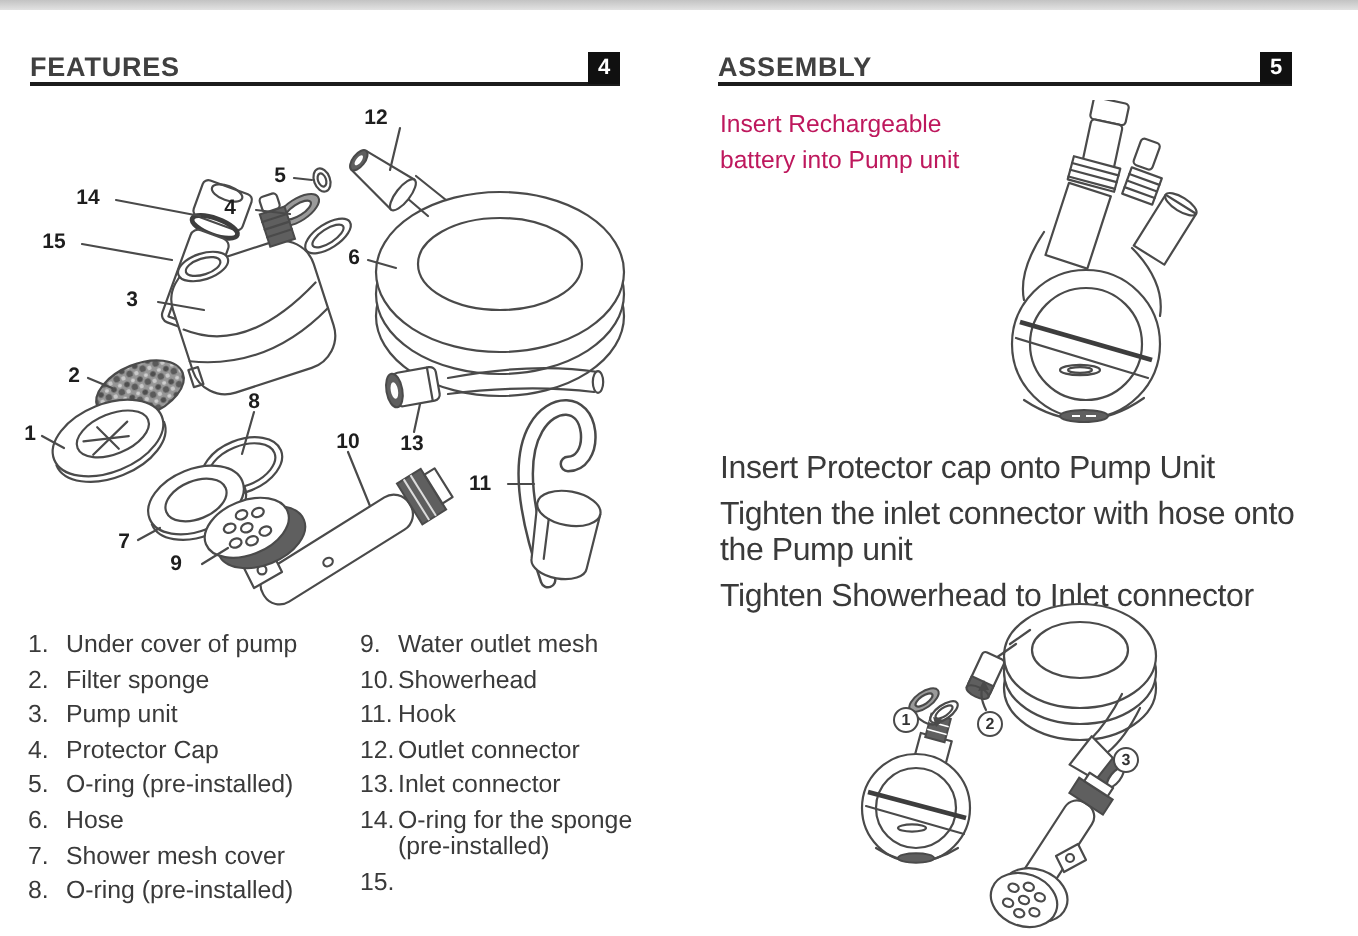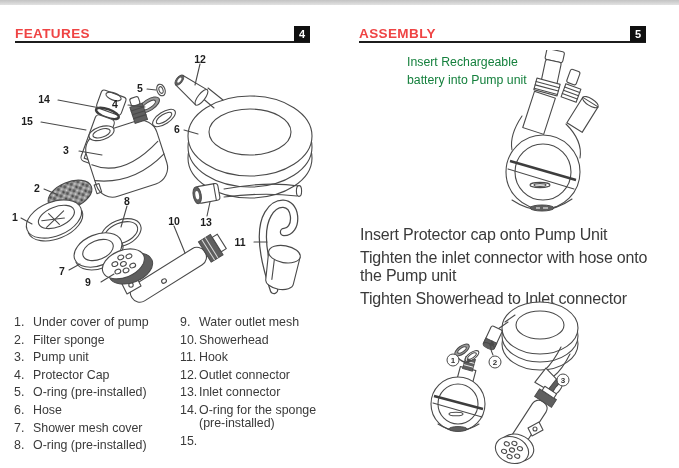--- a/index.html
+++ b/index.html
@@ -3,33 +3,33 @@
 <meta charset="utf-8">
 <style>
   html,body{margin:0;padding:0;}
   body{
     width:679px;height:468px;background:#ffffff;position:relative;overflow:hidden;
     font-family:"Liberation Sans",sans-serif;color:#3a3a3a;
   }
   .topbar{position:absolute;top:0;left:0;width:679px;height:5px;
     background:linear-gradient(#c3c3c3,#e2e2e2);}
   .sec-head{position:absolute;top:26px;font-size:13.5px;font-weight:bold;
-    color:#ef4444;letter-spacing:.4px;}
+    color:#404040;letter-spacing:.4px;}
   .rule{position:absolute;top:41px;height:2px;background:#1c1c1c;}
   .pagebox{position:absolute;top:26px;width:16px;height:16px;background:#101010;
     color:#fff;font-size:11px;font-weight:bold;display:flex;align-items:center;
     justify-content:center;}
   .figure{position:absolute;}
   .figure svg{display:block;}
   .callout{position:absolute;transform:translate(-50%,-50%);font-size:10.5px;
     font-weight:bold;color:#1e1e1e;line-height:1;}
   .stepmark{position:absolute;transform:translate(-50%,-50%);width:11px;height:11px;
     border:1px solid #4a4a4a;border-radius:50%;background:#fff;color:#333;
     font-size:8px;font-weight:bold;display:flex;align-items:center;justify-content:center;line-height:1;}
-  .note{position:absolute;font-size:12.3px;line-height:1.45;white-space:pre-line;color:#15803d;margin-left:47px;}
+  .note{position:absolute;font-size:12.3px;line-height:1.45;white-space:pre-line;color:#be185d;}
   .steps{position:absolute;font-size:16px;letter-spacing:-0.2px;color:#3a3a3a;}
   .steps div{margin-bottom:5.5px;line-height:1.1;}
   .plist{position:absolute;font-size:12.4px;color:#3a3a3a;}
   .pitem{display:flex;margin-bottom:4.6px;line-height:1.05;}
   .pitem .num{width:19px;flex:none;}
   .pitem .lbl{white-space:pre-line;}
   
   .k {stroke:#4a4a4a;stroke-width:1.1;fill:none;stroke-linecap:round;stroke-linejoin:round;}
   .kw{stroke:#4a4a4a;stroke-width:1.1;fill:#ffffff;stroke-linejoin:round;}
   .kd{stroke:#4a4a4a;stroke-width:1;fill:#5f5f5f;}
@@ -202,21 +202,21 @@
   <span class="callout" style="left:31px;top:142px;">2</span>
   <span class="callout" style="left:60px;top:104px;">3</span>
   <span class="callout" style="left:109px;top:58px;">4</span>
   <span class="callout" style="left:134px;top:42px;">5</span>
   <span class="callout" style="left:171px;top:83px;">6</span>
   <span class="callout" style="left:56px;top:225px;">7</span>
   <span class="callout" style="left:121px;top:155px;">8</span>
   <span class="callout" style="left:82px;top:236px;">9</span>
   <span class="callout" style="left:168px;top:175px;">10</span>
   <span class="callout" style="left:234px;top:196px;">11</span>
-  <span class="callout" style="left:194px;top:13px;">12</span>
+  <span class="callout" style="left:182px;top:13px;">12</span>
   <span class="callout" style="left:200px;top:176px;">13</span>
   <span class="callout" style="left:38px;top:53px;">14</span>
   <span class="callout" style="left:21px;top:75px;">15</span>
 </div>
 
 <div class="plist" style="left:14px;top:316px;width:160px;">
   <div class="pitem">
       <span class="num">1.</span>
       <span class="lbl">Under cover of pump</span>
     </div>

